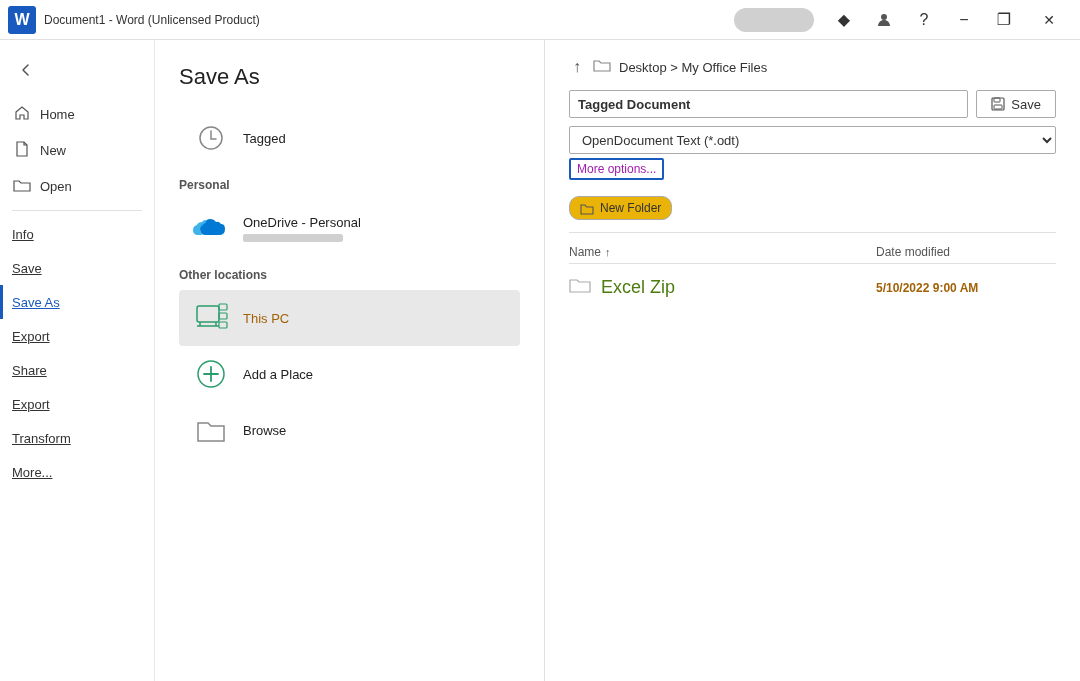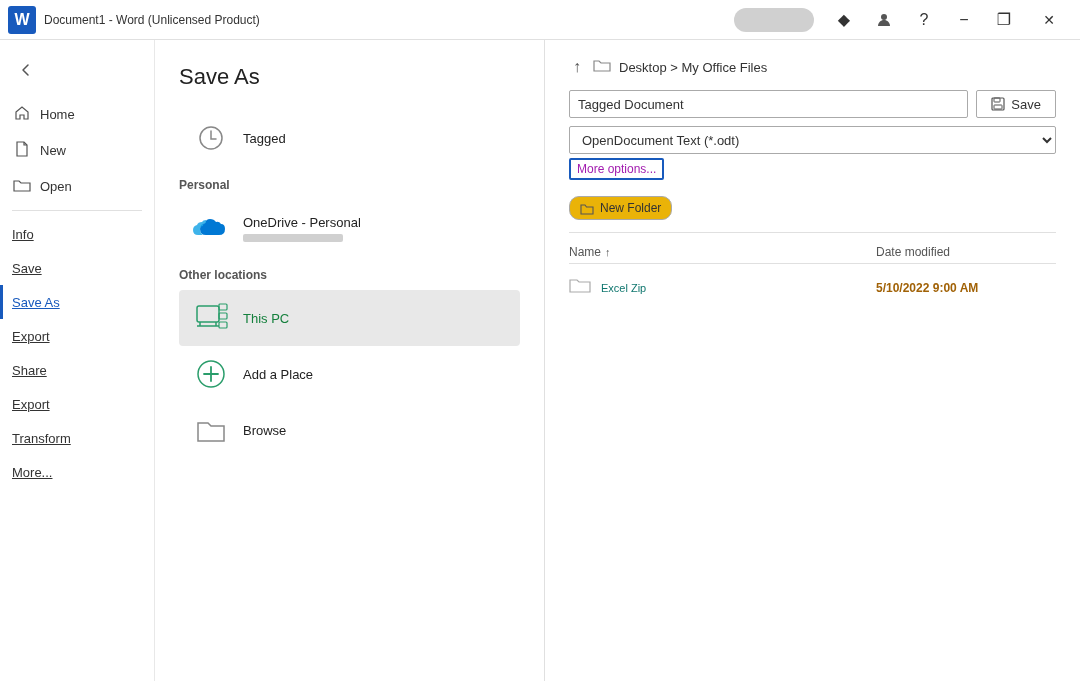--- a/index.html
+++ b/index.html
@@ -229,20 +229,21 @@
     }
     .saveas-filename-input {
       flex: 1;
       height: 28px;
       border: 1px solid #aaa;
       border-radius: 2px;
       padding: 11px 8px;
       font-size: 13px;
       color: #333;
       outline: none;
+      font-weight: bold;
     }
     .saveas-save-btn {
       display: flex;
       align-items: center;
       gap: 6px;
       padding: 0 14px;
       height: 28px;
       background: #fff;
       border: 1px solid #aaa;
       border-radius: 2px;
@@ -333,22 +334,22 @@
       padding: 8px 0;
       cursor: pointer;
     }
     .saveas-file-icon {
       font-size: 20px;
       margin-right: 10px;
       color: #888;
     }
     .saveas-file-name {
       flex: 1;
-      font-size: 11px;
-      color: #0f766e;
+      font-size: 18px;
+      color: #4d7c0f;
     }
     .saveas-file-date {
       width: 180px;
       font-size: 12px;
       color: #a16207;
       font-weight: bold;
     }
   </style>
 </head>
 <body>
@@ -476,21 +477,21 @@
           <svg width="36" height="32" viewBox="0 0 36 32">
             <rect x="4" y="4" width="22" height="16" rx="2" stroke="#2a9d6b" stroke-width="1.5" fill="none"></rect>
             <line x1="7" y1="20" x2="7" y2="24" stroke="#2a9d6b" stroke-width="1.5"></line>
             <line x1="23" y1="20" x2="23" y2="24" stroke="#2a9d6b" stroke-width="1.5"></line>
             <line x1="4" y1="24" x2="26" y2="24" stroke="#2a9d6b" stroke-width="1.5"></line>
             <rect x="26" y="2" width="8" height="6" rx="1" stroke="#2a9d6b" stroke-width="1.2" fill="none"></rect>
             <rect x="26" y="11" width="8" height="6" rx="1" stroke="#2a9d6b" stroke-width="1.2" fill="none"></rect>
             <rect x="26" y="20" width="8" height="6" rx="1" stroke="#2a9d6b" stroke-width="1.2" fill="none"></rect>
           </svg>
         </div>
-        <div style="font-size:13px;color:#15803d;">This PC</div>
+        <div style="font-size:13px;color:#a16207;">This PC</div>
       </div>
 
       <div class="saveas-location">
         <div class="saveas-location-icon">
           <svg width="32" height="32" viewBox="0 0 32 32">
             <circle cx="16" cy="16" r="13" stroke="#2a9d6b" stroke-width="1.5" fill="none"></circle>
             <line x1="16" y1="9" x2="16" y2="23" stroke="#2a9d6b" stroke-width="1.8" stroke-linecap="round"></line>
             <line x1="9" y1="16" x2="23" y2="16" stroke="#2a9d6b" stroke-width="1.8" stroke-linecap="round"></line>
           </svg>
         </div>

